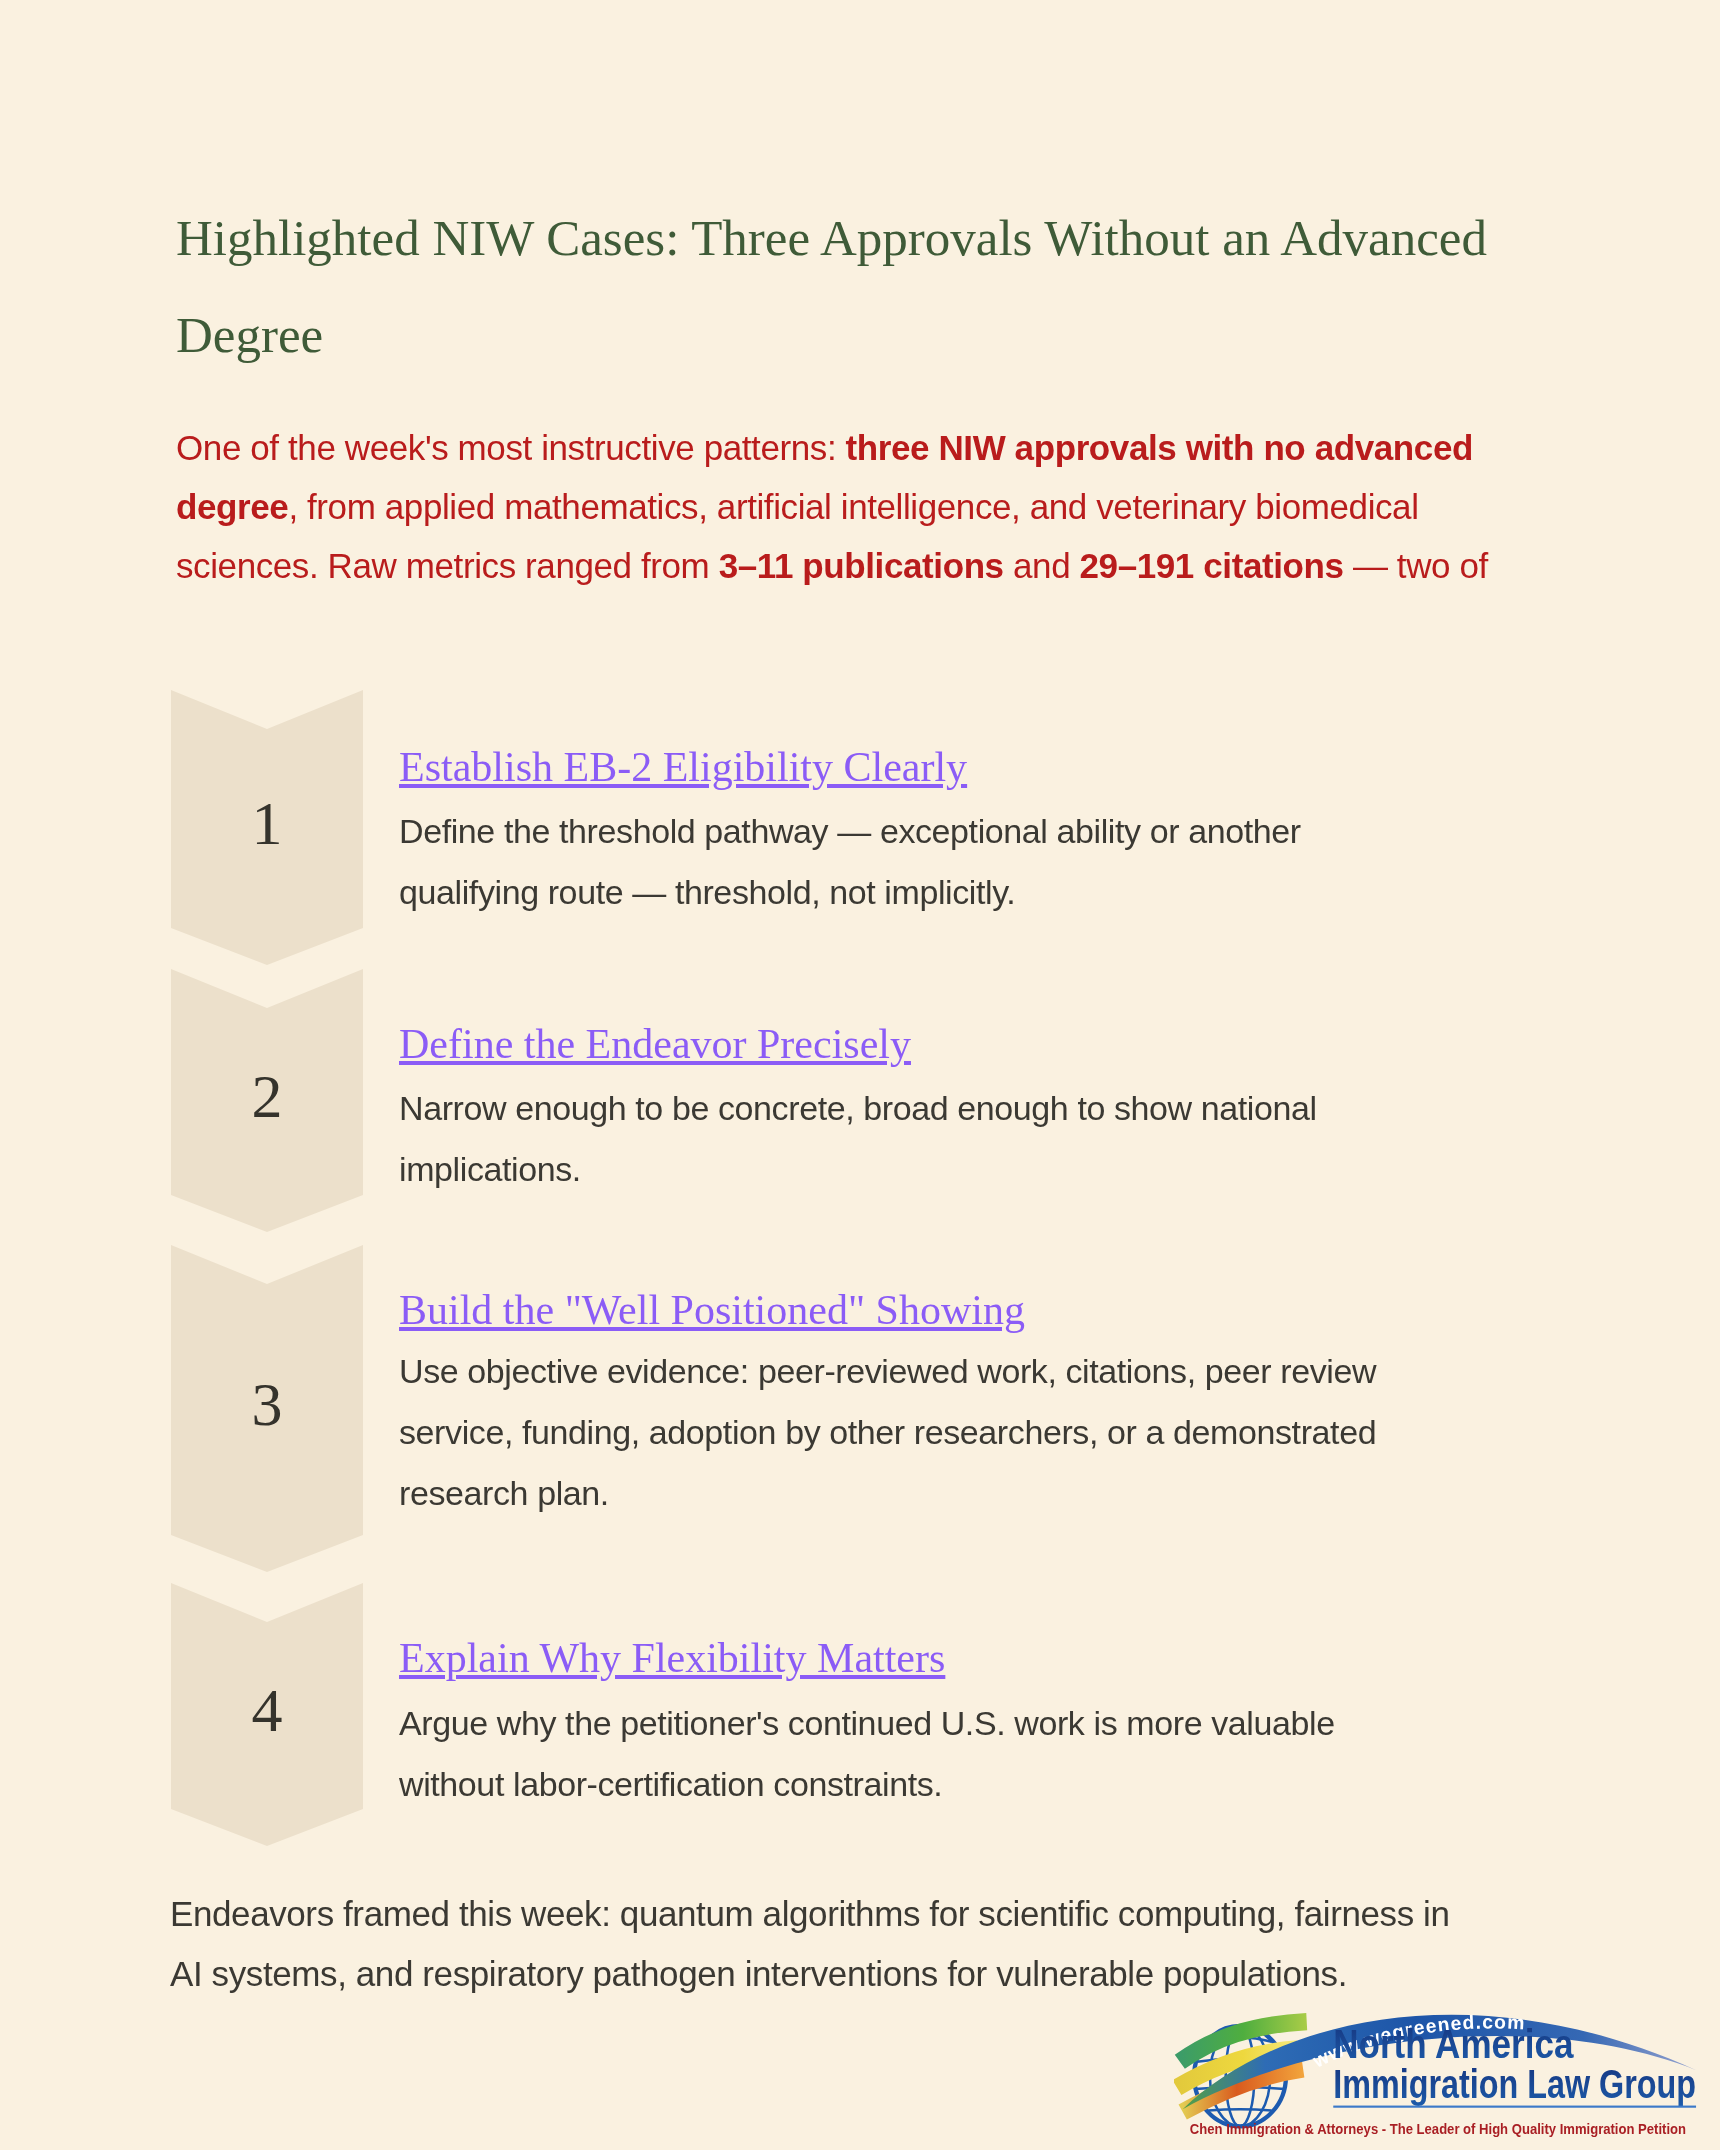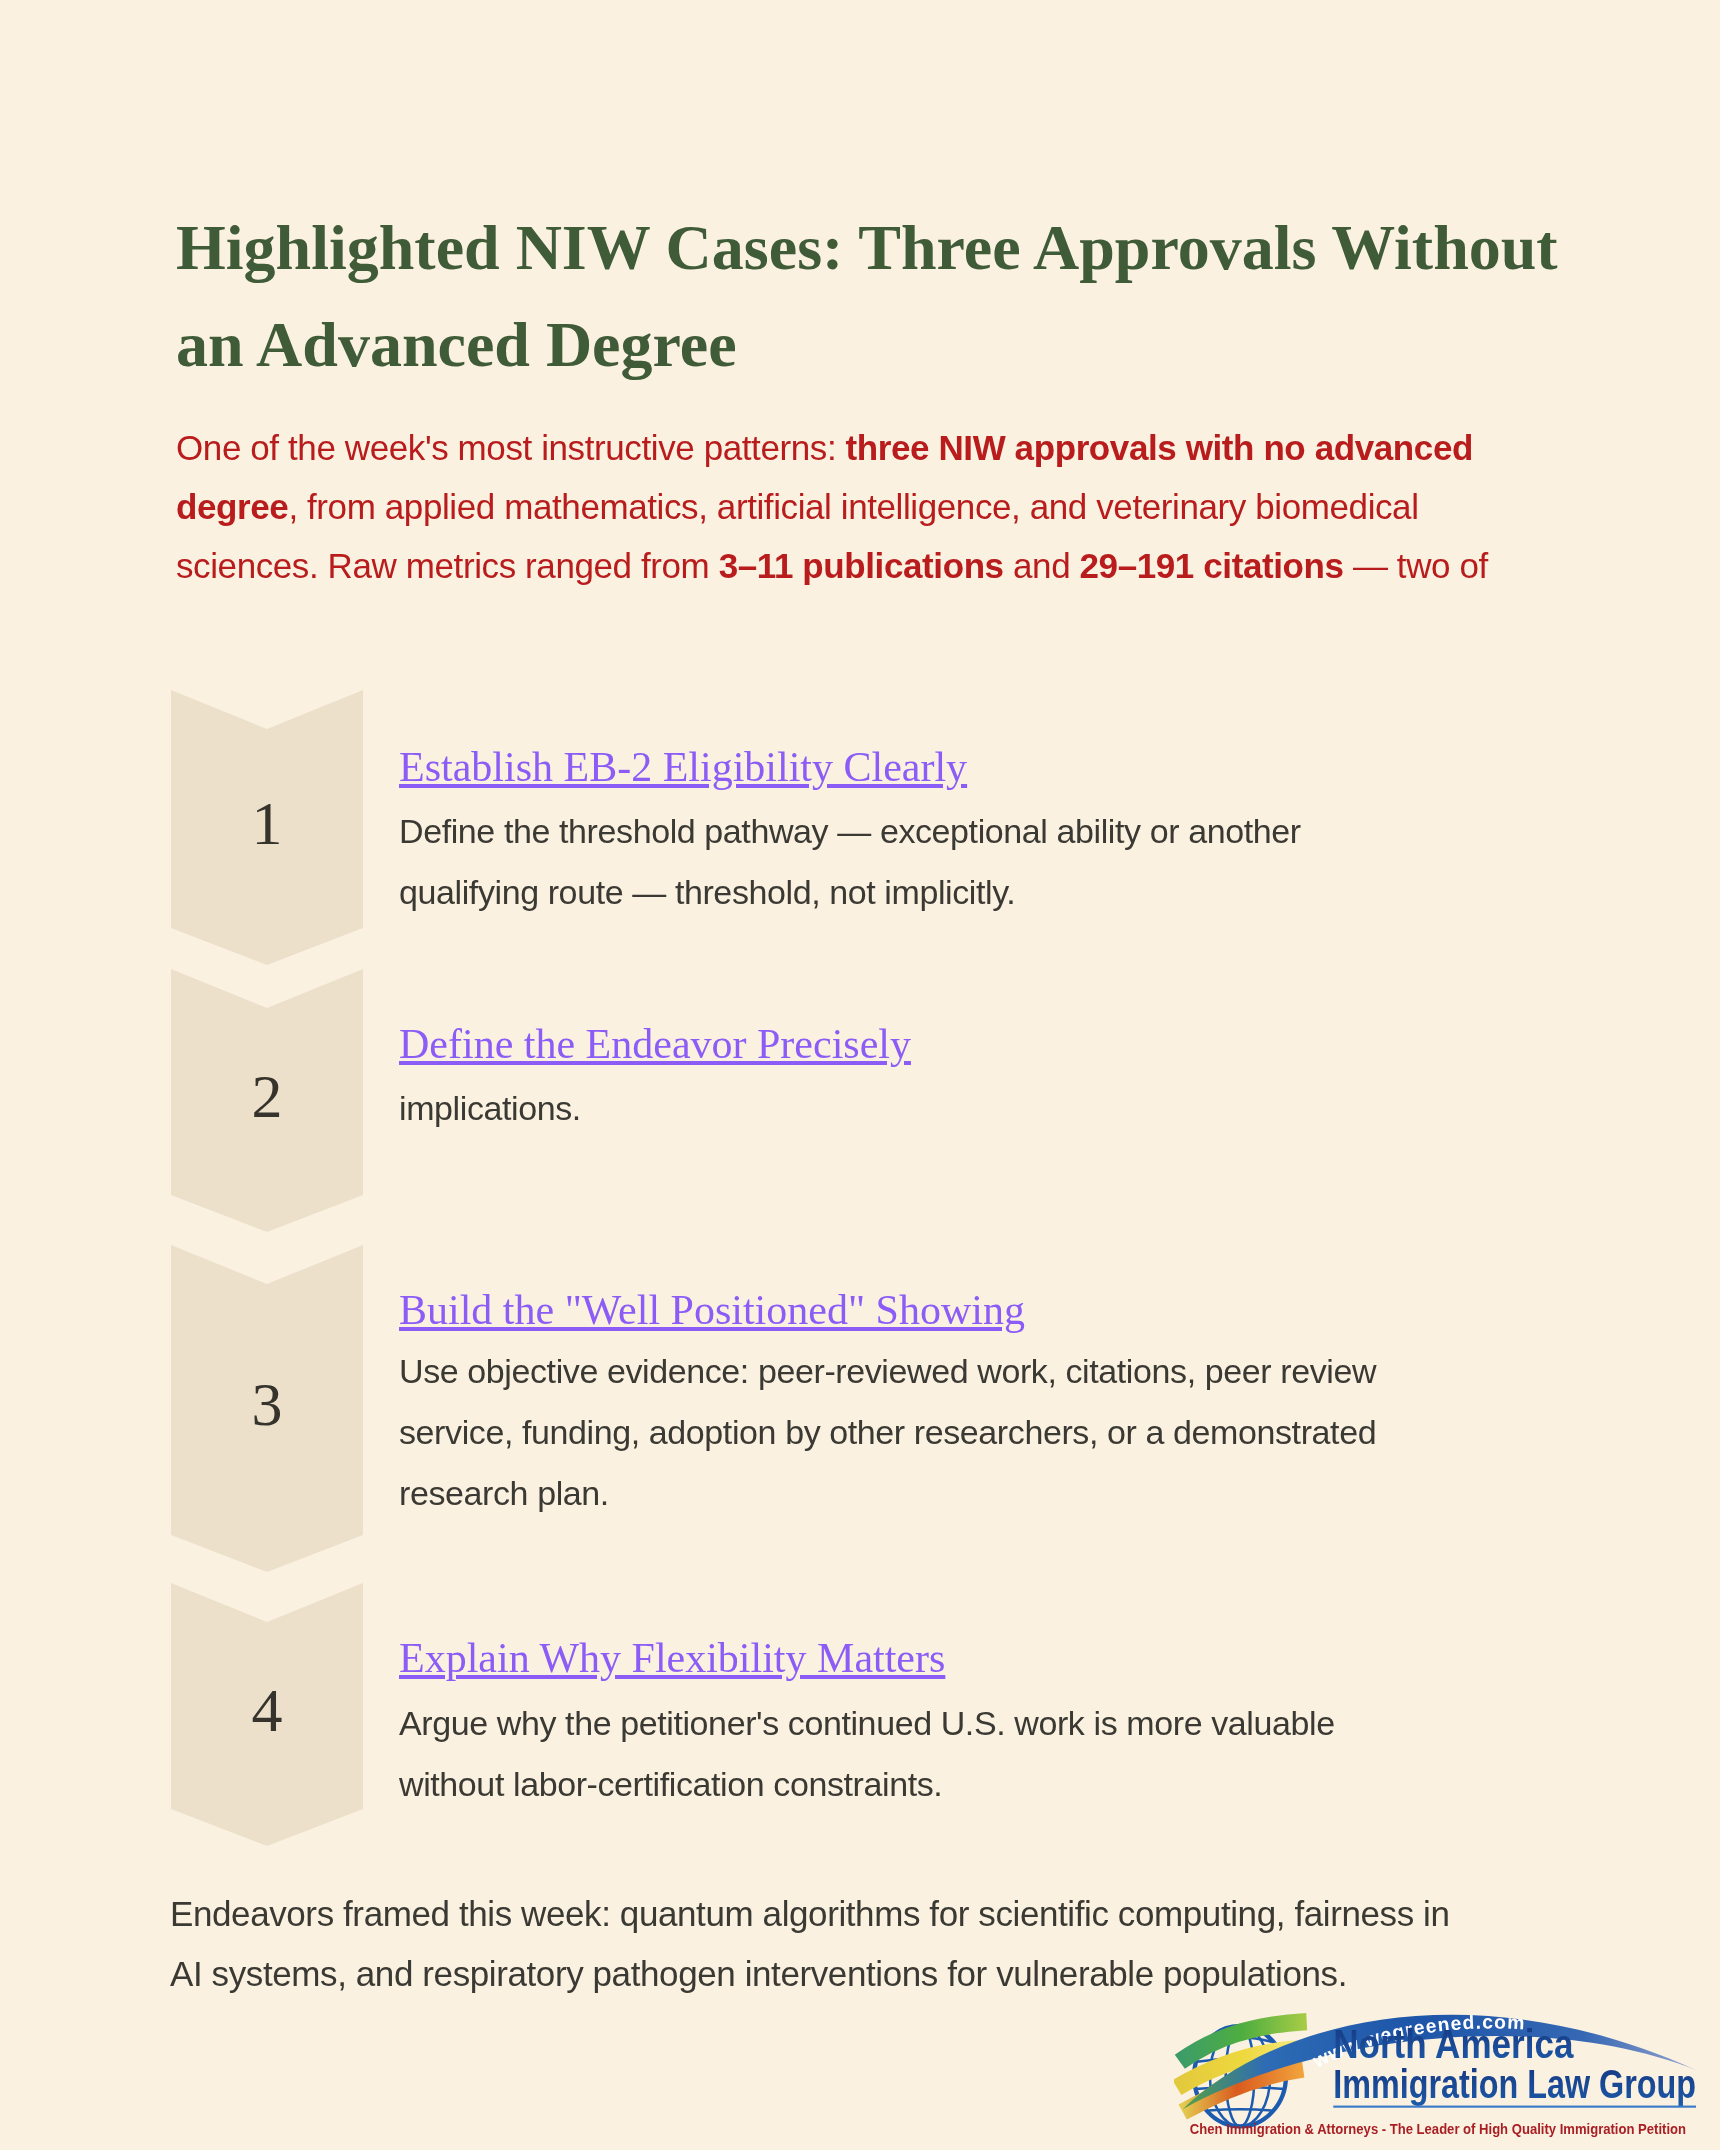--- a/index.html
+++ b/index.html
@@ -4,22 +4,22 @@
 <style>
   html,body{margin:0;padding:0;}
   body{width:1721px;height:2151px;}
   .page{
     position:relative;width:1721px;height:2151px;overflow:hidden;
     background:#FAF1E0;
     font-family:"Liberation Sans",sans-serif;
   }
   .title{
     position:absolute;left:176px;top:156px;width:1419px;
-    font-family:"Liberation Serif",serif;font-weight:700;
-    font-size:64px;line-height:97px;color:#3F5B38;
+    font-family:"Liberation Serif",serif;font-weight:400;
+    font-size:51px;line-height:97px;color:#3F5B38;
     letter-spacing:0px;
   }
   .intro{
     position:absolute;left:176px;top:418px;width:1434px;
     font-size:35px;line-height:59px;color:#b91c1c;letter-spacing:-0.4px;
   }
   .intro .b{font-weight:700;}
   .chev{
     position:absolute;left:171px;width:192px;background:#ECE0CB;
     clip-path:polygon(0 0,50% 39px,100% 0,100% calc(100% - 37px),50% 100%,0 calc(100% - 37px));
@@ -78,20 +78,21 @@
   <div class="step-body b1">
       <div>Define the threshold pathway — exceptional ability or another</div>
       <div>qualifying route — threshold, not implicitly.</div>
     </div>
 
   <div class="chev c2">
     <span class="num">2</span>
   </div>
   <div class="step-head h2">Define the Endeavor Precisely</div>
   <div class="step-body b2">
+      <div>Narrow enough to be concrete, broad enough to show national</div>
       <div>implications.</div>
     </div>
 
   <div class="chev c3">
     <span class="num">3</span>
   </div>
   <div class="step-head h3">Build the "Well Positioned" Showing</div>
   <div class="step-body b3">
       <div>Use objective evidence: peer-reviewed work, citations, peer review</div>
       <div>service, funding, adoption by other researchers, or a demonstrated</div>

